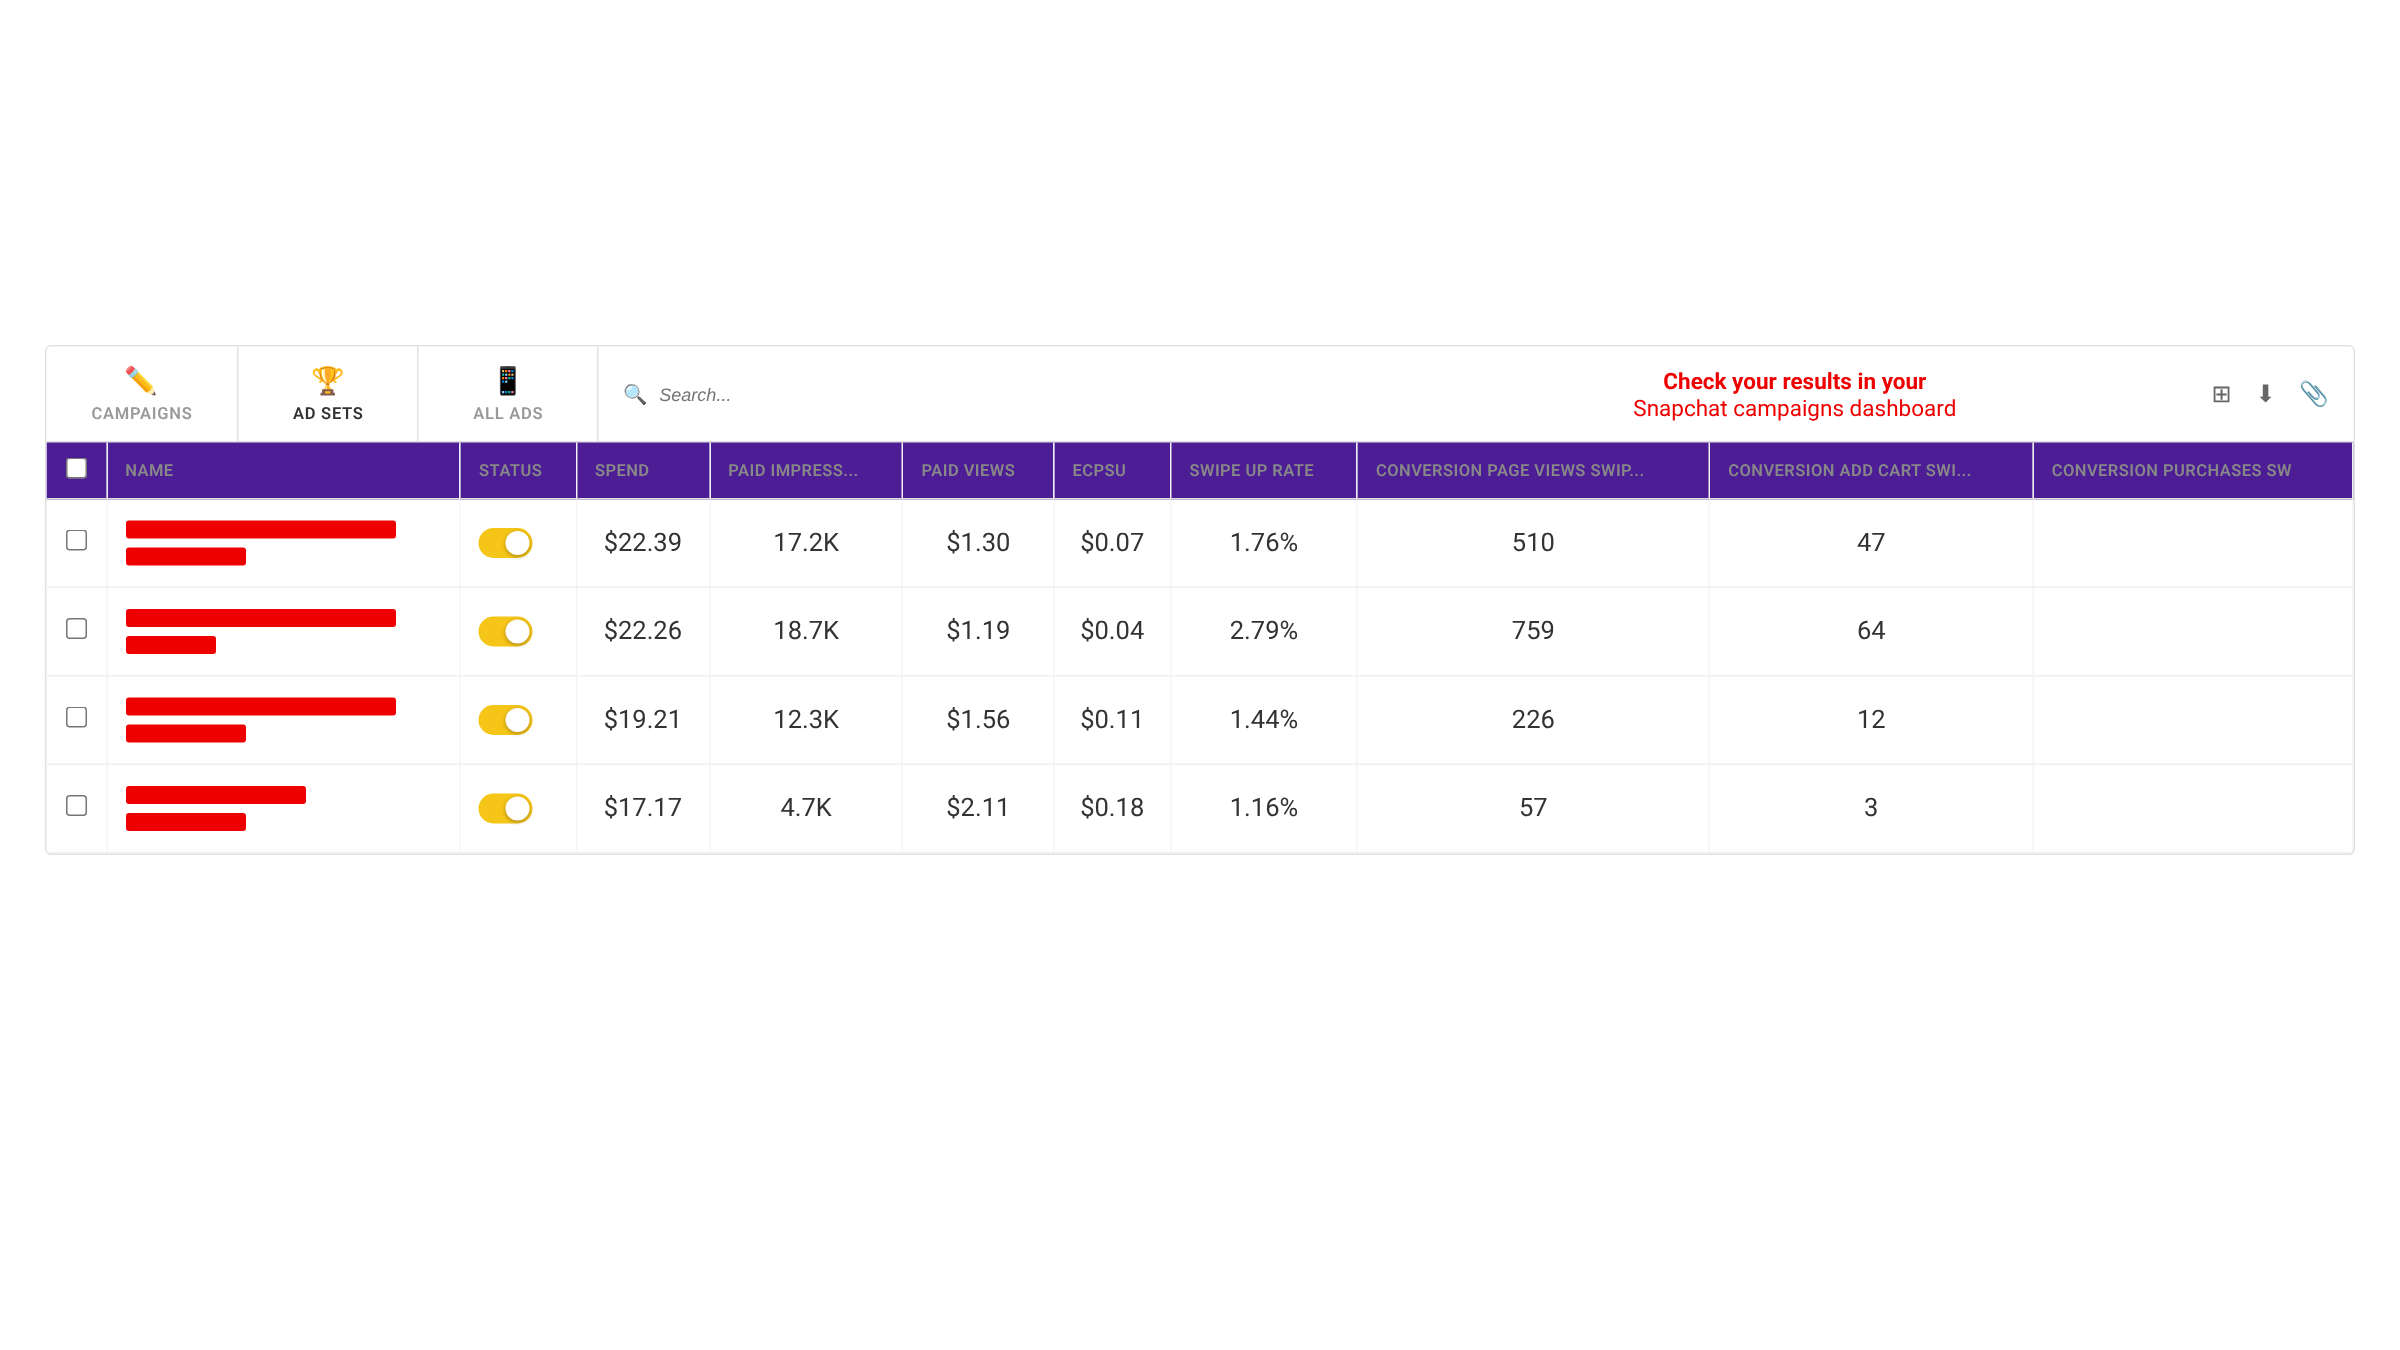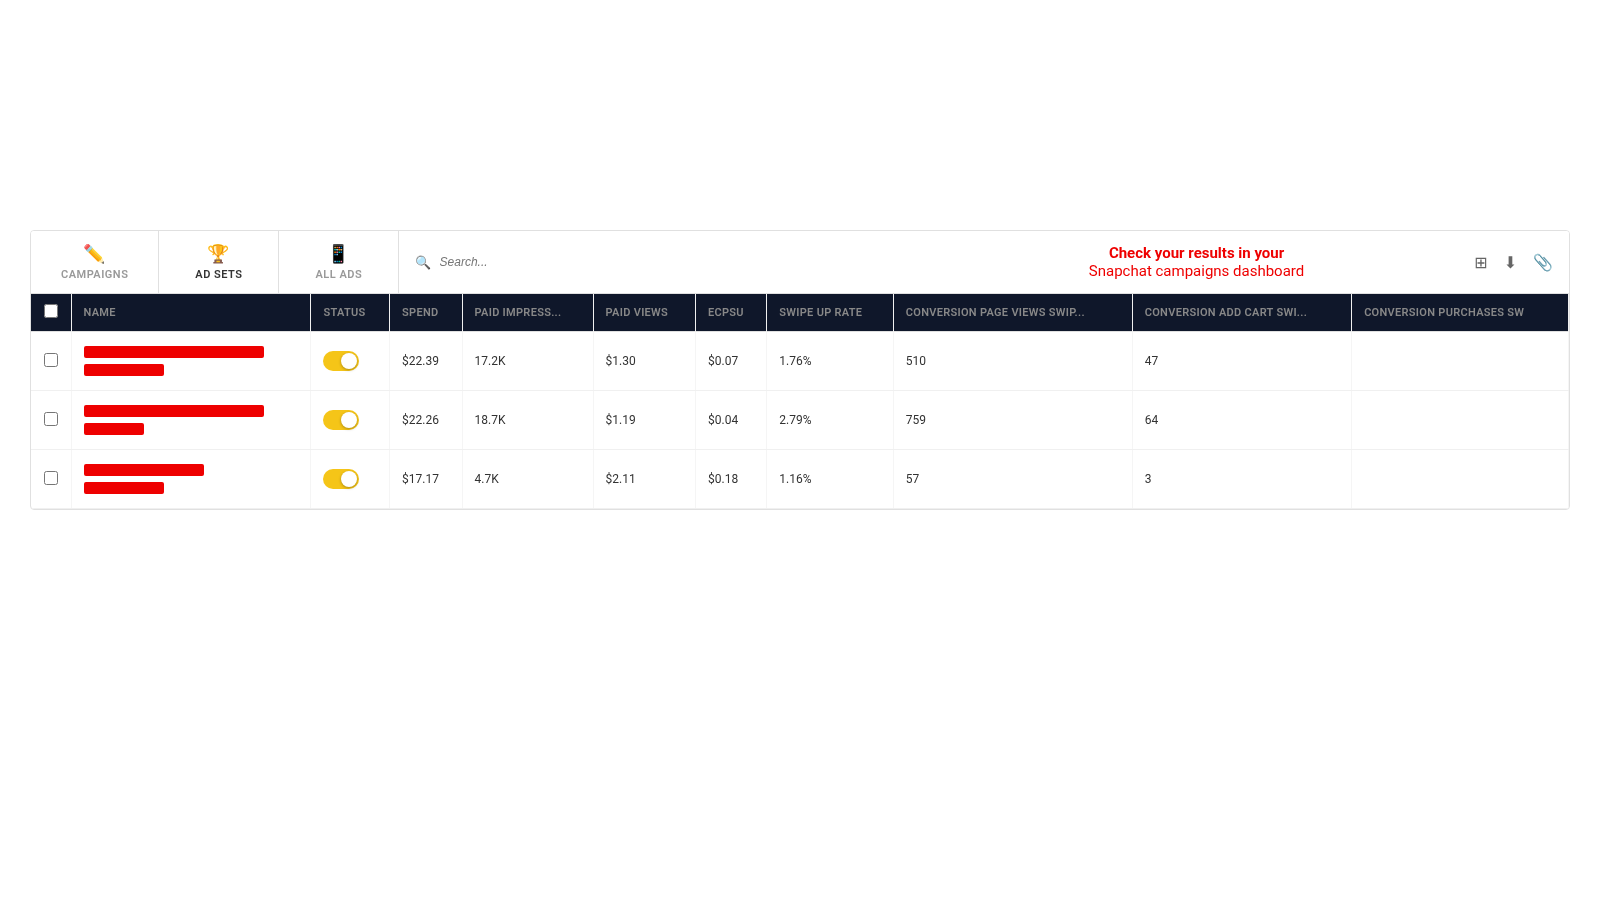--- a/index.html
+++ b/index.html
@@ -114,21 +114,21 @@
       cursor: pointer;
     }
 
     
     .data-table {
       width: 100%;
       border-collapse: collapse;
     }
 
     .data-table thead tr {
-      background: #0f172a;
+      background: #4c1d95;
       border-bottom: 1px solid #e0e0e0;
     }
 
     .data-table th {
       padding: 10px 12px;
       text-align: left;
       font-size: 11px;
       font-weight: 600;
       color: #888;
       letter-spacing: 0.3px;
@@ -203,22 +203,22 @@
 
     .toggle-track.active .toggle-thumb {
       right: 2px;
     }
 
     .toggle-track:not(.active) .toggle-thumb {
       left: 2px;
     }
 
     .num-cell {
-      text-align: left;
-      font-size: 12px;
+      text-align: center;
+      font-size: 17px;
     }
 
     input[type="checkbox"] {
       width: 14px;
       height: 14px;
       cursor: pointer;
     }
   </style>
 </head>
 <body>
@@ -322,20 +322,44 @@
             <td class="num-cell">$0.04</td>
             <td class="num-cell">2.79%</td>
             <td class="num-cell">759</td>
             <td class="num-cell">64</td>
             <td class="num-cell"></td>
           </tr>
           <tr>
             <td class="check-col"><input type="checkbox" style=""></td>
             <td class="name-cell">
               <div class="name-redacted">
+                <div class="red-bar long"></div>
+                <div class="red-bar short"></div>
+              </div>
+            </td>
+            <td>
+      <div class="toggle-wrap">
+        <div class="toggle-track active">
+          <div class="toggle-thumb" style="right:2px;"></div>
+        </div>
+      </div>
+            </td>
+            <td class="num-cell">$19.21</td>
+            <td class="num-cell">12.3K</td>
+            <td class="num-cell">$1.56</td>
+            <td class="num-cell">$0.11</td>
+            <td class="num-cell">1.44%</td>
+            <td class="num-cell">226</td>
+            <td class="num-cell">12</td>
+            <td class="num-cell"></td>
+          </tr>
+          <tr>
+            <td class="check-col"><input type="checkbox" style=""></td>
+            <td class="name-cell">
+              <div class="name-redacted">
                 <div class="red-bar medium"></div>
                 <div class="red-bar short"></div>
               </div>
             </td>
             <td>
       <div class="toggle-wrap">
         <div class="toggle-track active">
           <div class="toggle-thumb" style="right:2px;"></div>
         </div>
       </div>

